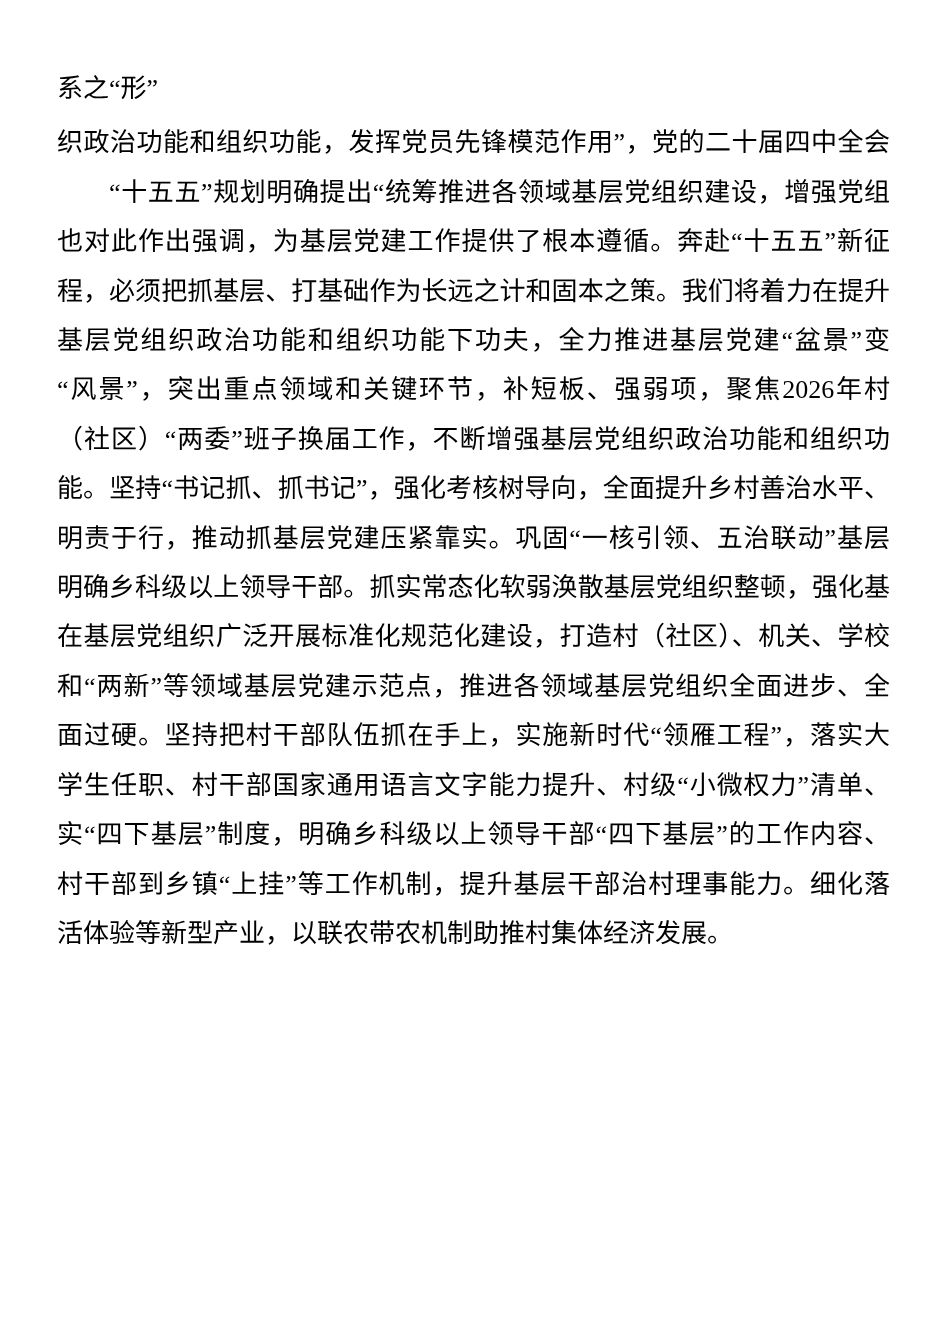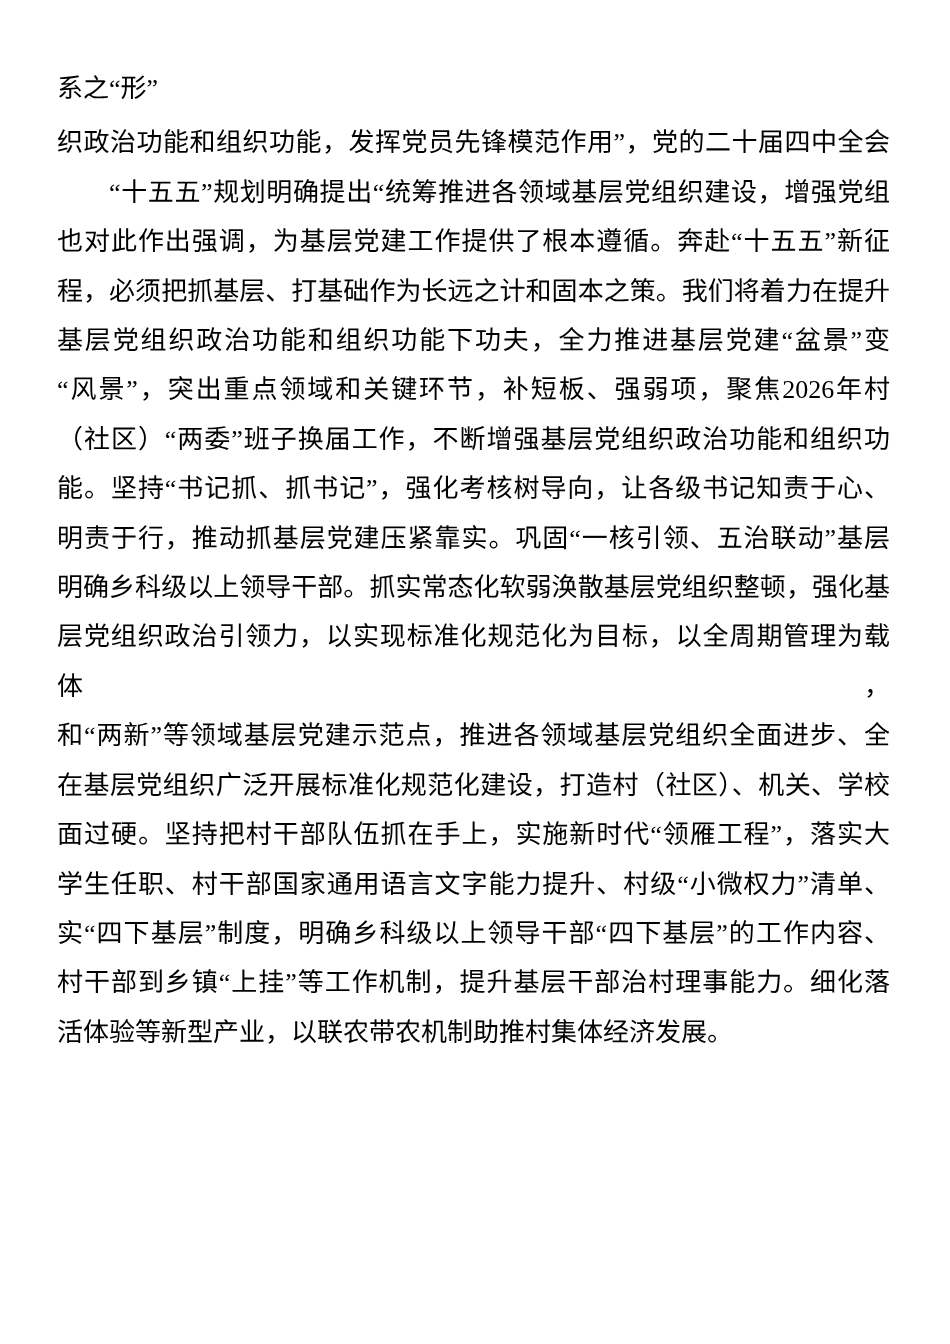--- a/index.html
+++ b/index.html
@@ -57,26 +57,25 @@
         <div class="line last">系之“形”</div>
       </div>
       <div class="para">
         <div class="line">织政治功能和组织功能，发挥党员先锋模范作用”，党的二十届四中全会</div>
         <div class="line indent">“十五五”规划明确提出“统筹推进各领域基层党组织建设，增强党组</div>
         <div class="line">也对此作出强调，为基层党建工作提供了根本遵循。奔赴“十五五”新征</div>
         <div class="line">程，必须把抓基层、打基础作为长远之计和固本之策。我们将着力在提升</div>
         <div class="line">基层党组织政治功能和组织功能下功夫，全力推进基层党建“盆景”变</div>
         <div class="line">“风景”，突出重点领域和关键环节，补短板、强弱项，聚焦2026年村</div>
         <div class="line">（社区）“两委”班子换届工作，不断增强基层党组织政治功能和组织功</div>
-        <div class="line">能。坚持“书记抓、抓书记”，强化考核树导向，让各级书记知责于心、</div>
+        <div class="line">能。坚持“书记抓、抓书记”，强化考核树导向，全面提升乡村善治水平、</div>
         <div class="line">明责于行，推动抓基层党建压紧靠实。巩固“一核引领、五治联动”基层</div>
         <div class="line">明确乡科级以上领导干部。抓实常态化软弱涣散基层党组织整顿，强化基</div>
-        <div class="line">层党组织政治引领力，以实现标准化规范化为目标，以全周期管理为载体，</div>
+        <div class="line">在基层党组织广泛开展标准化规范化建设，打造村（社区）、机关、学校</div>
         <div class="line">和“两新”等领域基层党建示范点，推进各领域基层党组织全面进步、全</div>
-        <div class="line">在基层党组织广泛开展标准化规范化建设，打造村（社区）、机关、学校</div>
         <div class="line">面过硬。坚持把村干部队伍抓在手上，实施新时代“领雁工程”，落实大</div>
         <div class="line">学生任职、村干部国家通用语言文字能力提升、村级“小微权力”清单、</div>
         <div class="line">实“四下基层”制度，明确乡科级以上领导干部“四下基层”的工作内容、</div>
         <div class="line">村干部到乡镇“上挂”等工作机制，提升基层干部治村理事能力。细化落</div>
         <div class="line last">活体验等新型产业，以联农带农机制助推村集体经济发展。</div>
       </div>
     </div>
 </div>
 
 </body></html>

